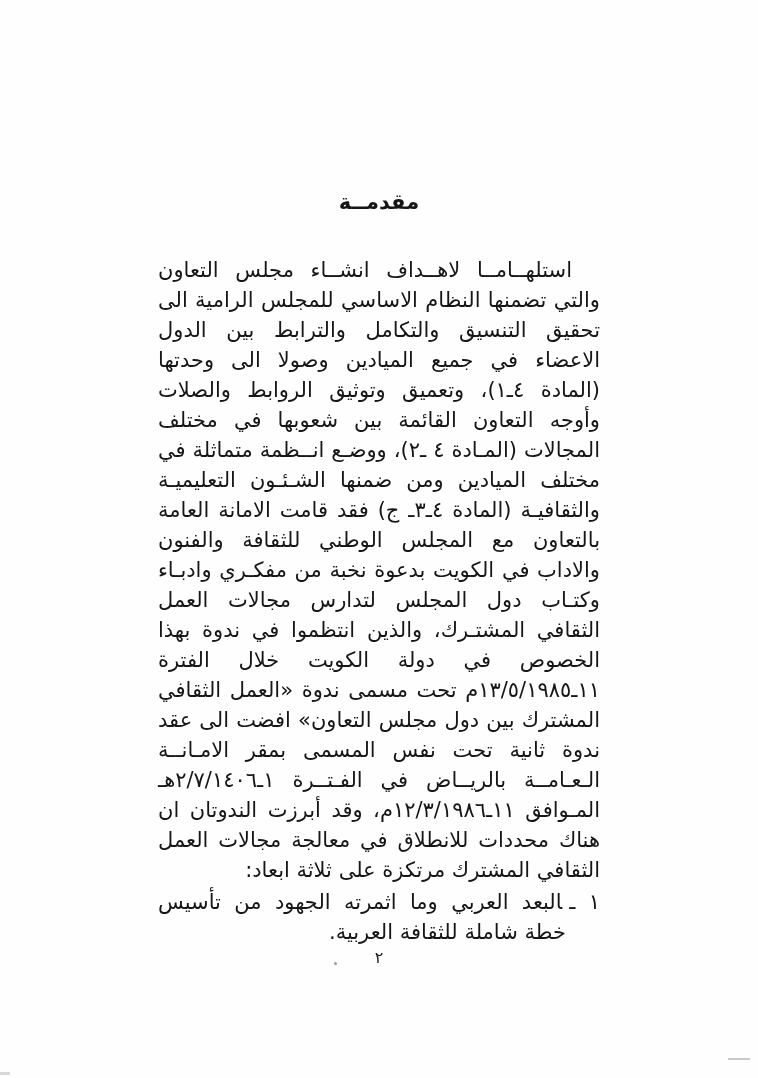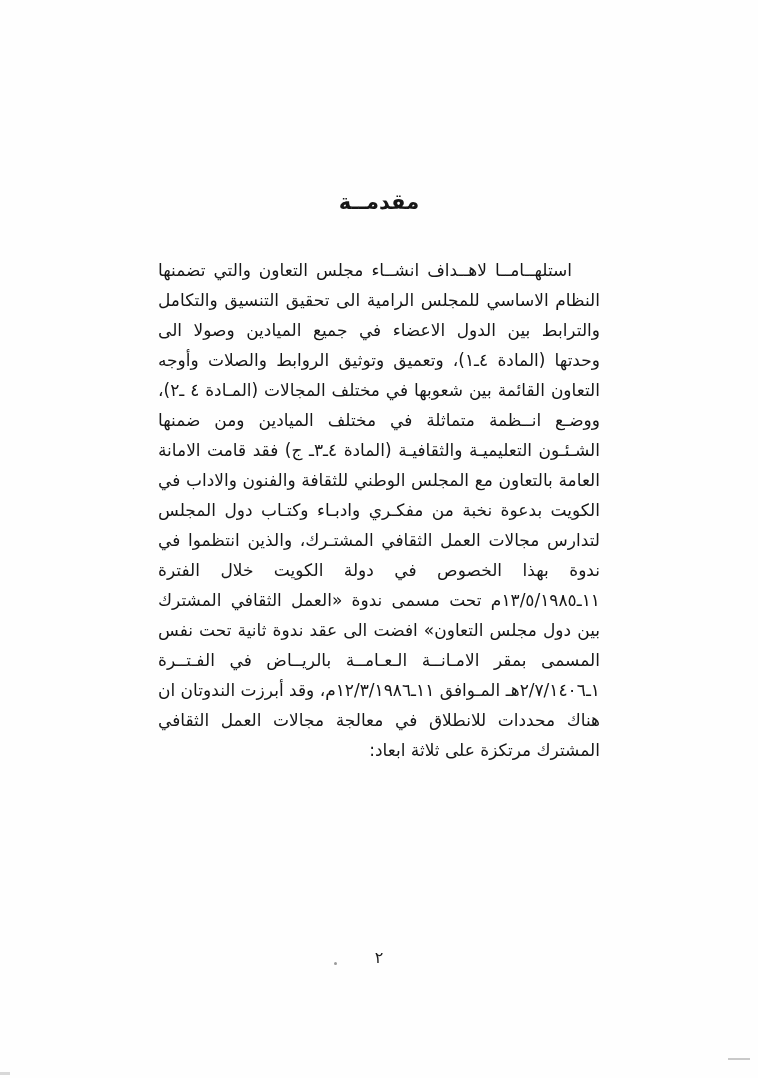--- a/index.html
+++ b/index.html
@@ -25,21 +25,21 @@
     font-size: 21px;
     font-weight: bold;
     letter-spacing: 1px;
   }
 
   .body-text {
     position: absolute;
     top: 255px;
     right: 158px;
     width: 442px;
-    font-size: 17px;
+    font-size: 21px;
     line-height: 30px;
     text-align: justify;
   }
 
   .intro {
     text-indent: 28px;
   }
 
   .points-list {
     margin-top: 2px;
@@ -99,20 +99,23 @@
 <div class="scan-page">
 
   <h1 class="title">مقدمــة</h1>
 
   <div class="body-text">
 
     <p class="intro">استلهــامــا لاهــداف انشــاء مجلس التعاون والتي تضمنها النظام الاساسي للمجلس الرامية الى تحقيق التنسيق والتكامل والترابط بين الدول الاعضاء في جميع الميادين وصولا الى وحدتها (المادة ٤ـ١)، وتعميق وتوثيق الروابط والصلات وأوجه التعاون القائمة بين شعوبها في مختلف المجالات (المـادة ٤ ـ٢)، ووضـع انــظمة متماثلة في مختلف الميادين ومن ضمنها الشـئـون التعليميـة والثقافيـة (المادة ٤ـ٣ـ ج) فقد قامت الامانة العامة بالتعاون مع المجلس الوطني للثقافة والفنون والاداب في الكويت بدعوة نخبة من مفكـري وادبـاء وكتـاب دول المجلس لتدارس مجالات العمل الثقافي المشتـرك، والذين انتظموا في ندوة بهذا الخصوص في دولة الكويت خلال الفترة ١١ـ١٣/٥/١٩٨٥م تحت مسمى ندوة «العمل الثقافي المشترك بين دول مجلس التعاون» افضت الى عقد ندوة ثانية تحت نفس المسمى بمقر الامـانــة الـعـامــة بالريــاض في الفـتــرة ١ـ٢/٧/١٤٠٦هـ المـوافق ١١ـ١٢/٣/١٩٨٦م، وقد أبرزت الندوتان ان هناك محددات للانطلاق في معالجة مجالات العمل الثقافي المشترك مرتكزة على ثلاثة ابعاد:</p>
 
     <div class="points-list">
 
+      <div class="list-item">
+        <span class="num">١ ـ</span><span>البعد العربي وما اثمرته الجهود من تأسيس خطة شاملة للثقافة العربية.</span>
+      </div>
 
 
 
     </div>
   </div>
 
   <div class="page-number">٢</div>
 
   <div class="speck-near-number"></div>
   <div class="corner-mark"></div>

